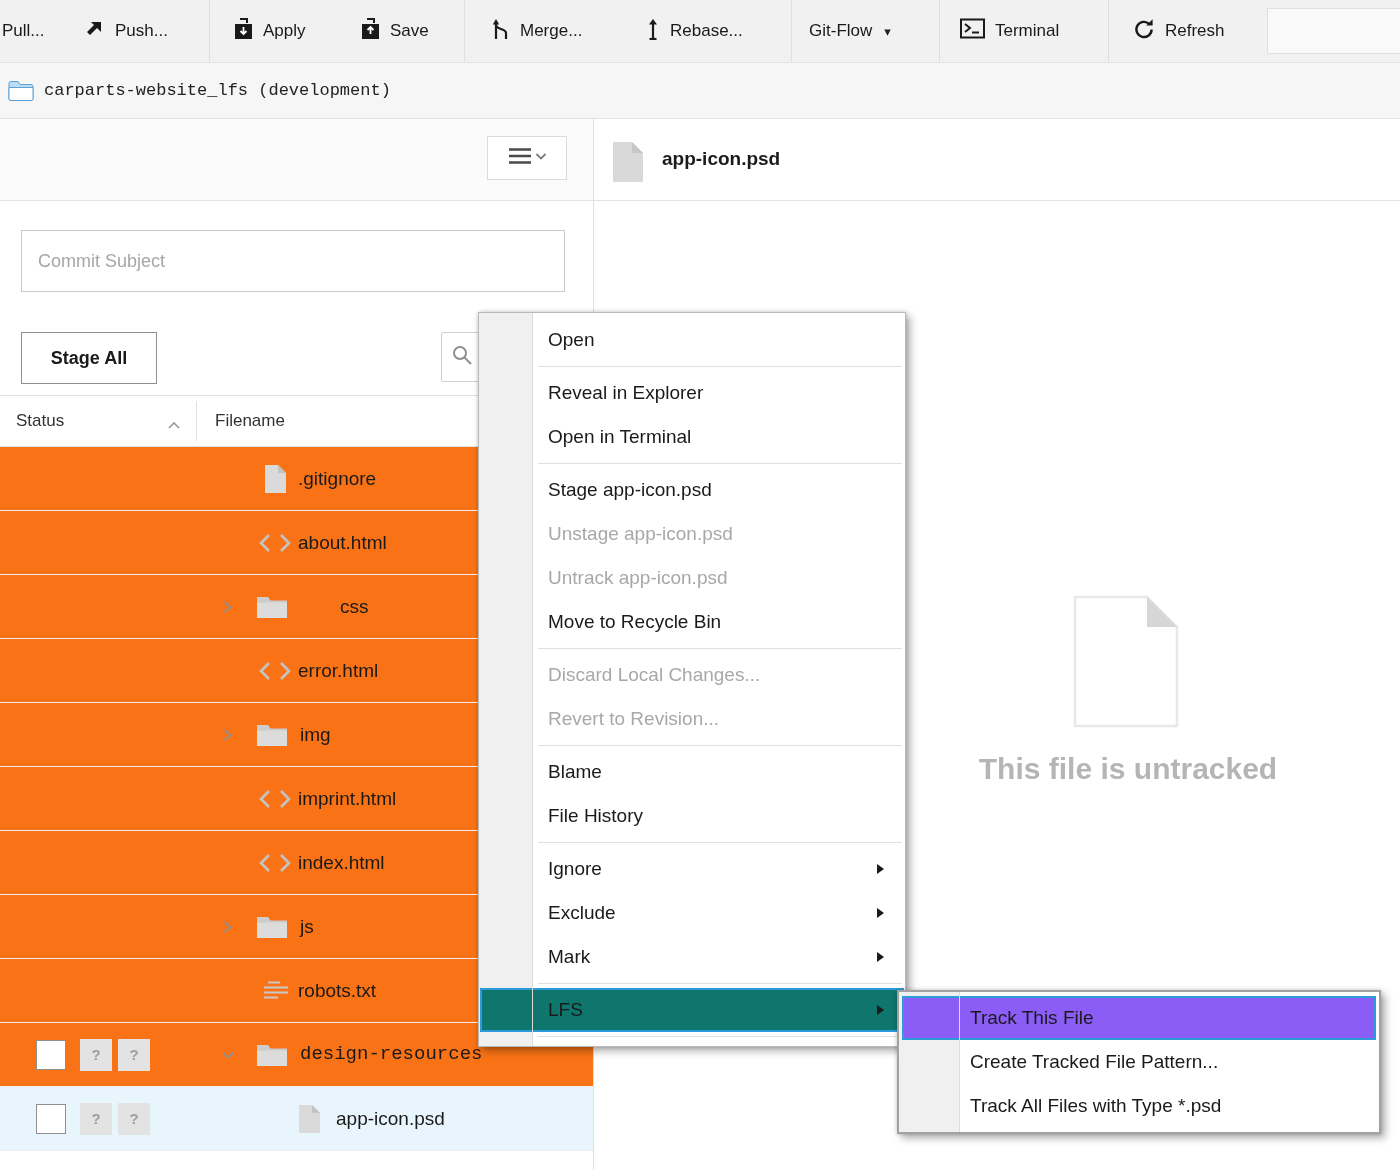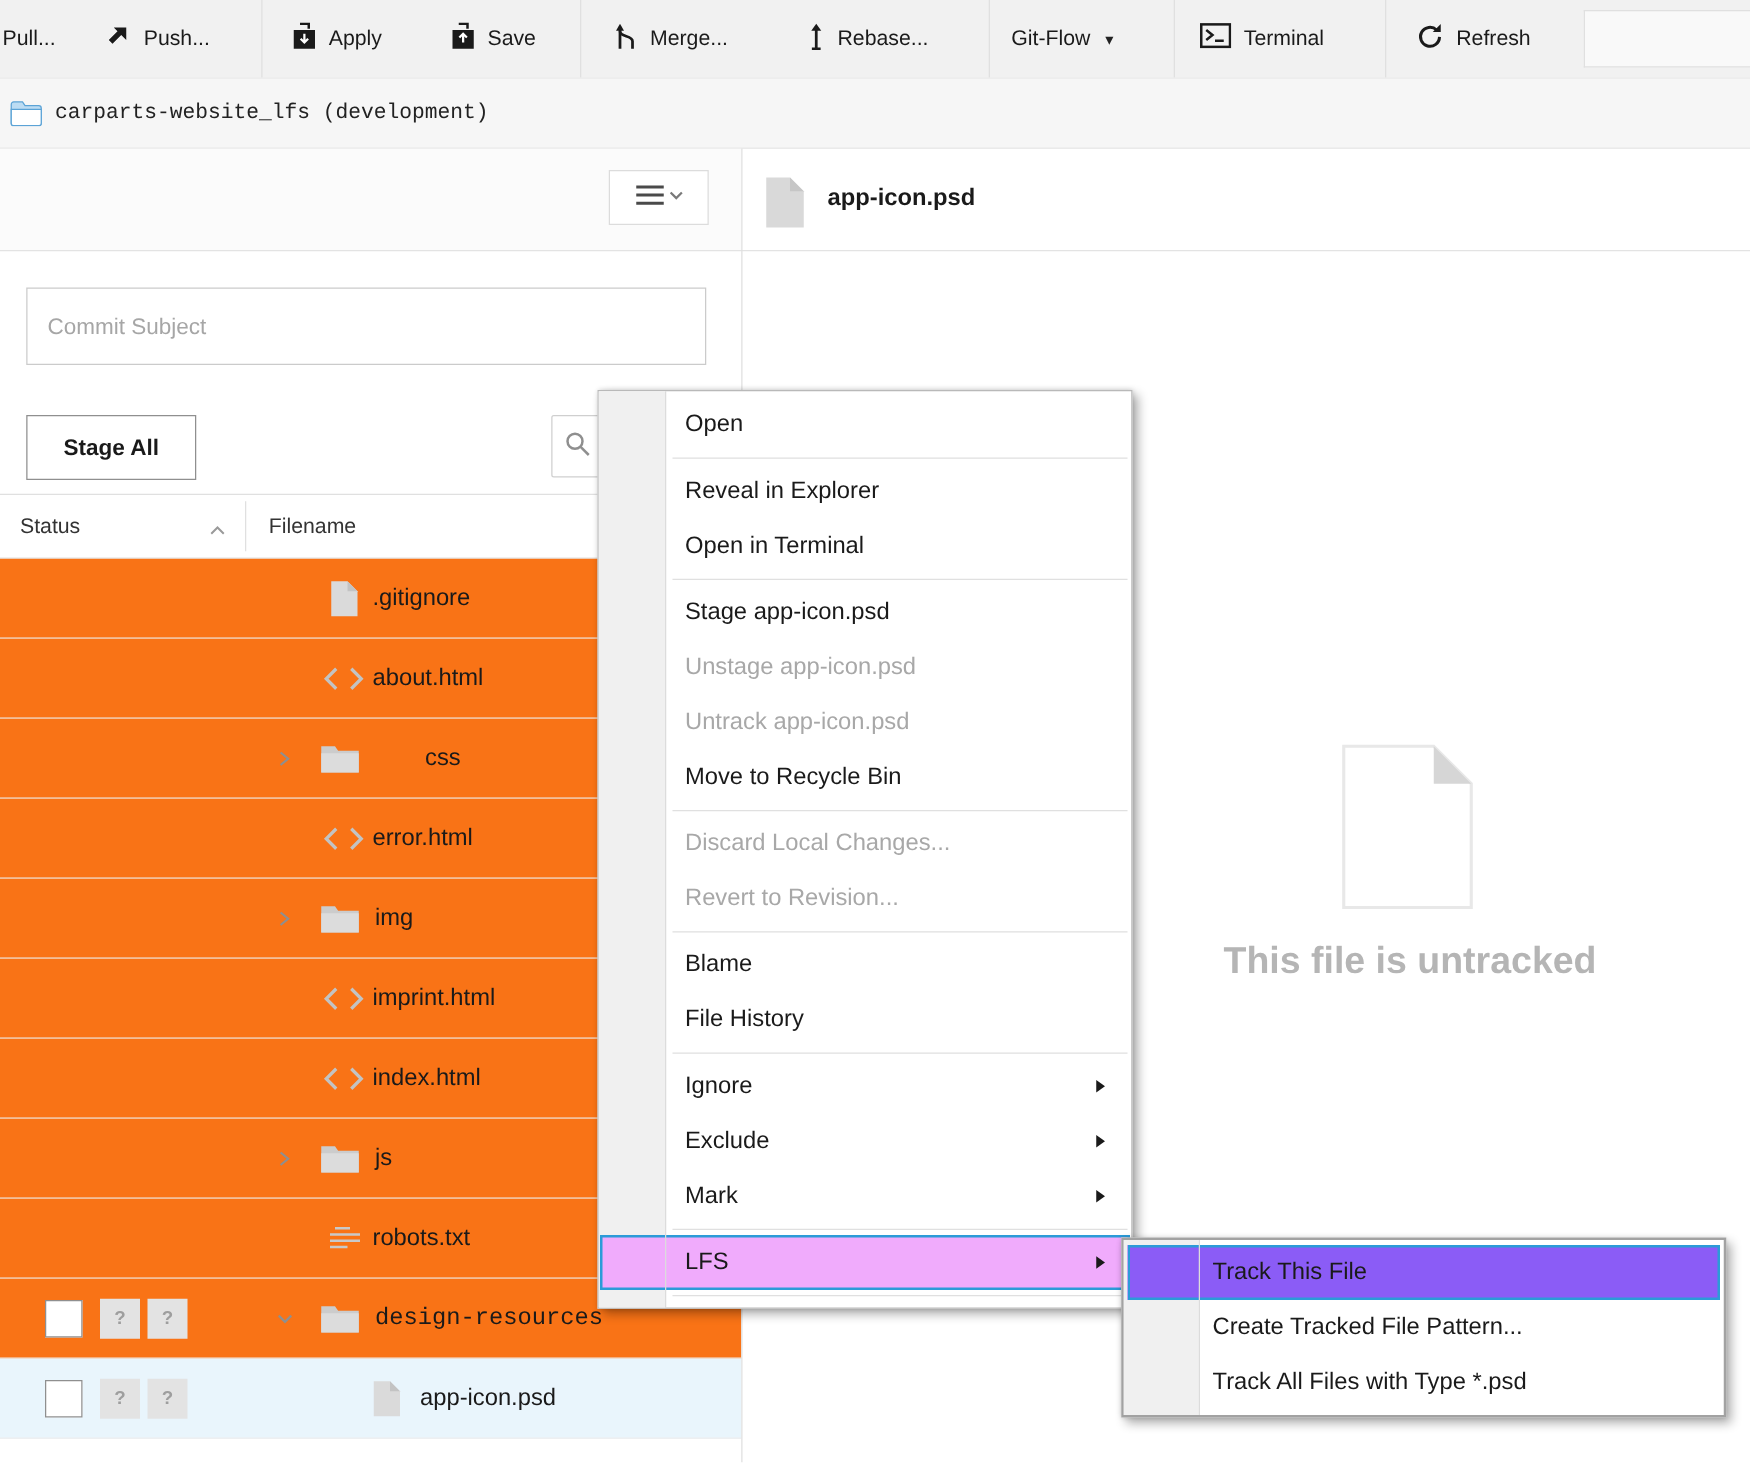--- a/index.html
+++ b/index.html
@@ -70,21 +70,21 @@
   
   .menu { position:absolute; background:#fff; border:1px solid #b9b9b9;
           box-shadow:4px 4px 8px rgba(0,0,0,.32), 0 0 4px rgba(0,0,0,.18); z-index:10; }
   #ctx-menu { left:478px; top:312px; width:428px; padding:5px 1px; }
   #lfs-menu { left:897px; top:990px; width:484px; padding:4px 3px; border:2px solid #a2a2a2; z-index:11; }
   .gutter { position:absolute; top:0; bottom:0; background:#f0f0f0; z-index:0; }
   .gutter-line { position:absolute; top:0; bottom:0; width:1px; background:#dcdcdc; z-index:3; }
   .mi { position:relative; height:44px; line-height:44px; font-size:19px; color:#1a1a1a;
         padding-left:68px; z-index:1; white-space:nowrap; }
   .mi.disabled { color:#a8a8a8; }
-  .mi.hl  { box-shadow:inset 0 0 0 2px #2c9bd8; background:#f0abfc; }
+  .mi.hl  { box-shadow:inset 0 0 0 2px #2c9bd8; background:#0f766e; }
   .mi.hl2 { box-shadow:inset 0 0 0 2px #2c9bd8; background:#8b5cf6; }
   .msep { height:1px; background:#e0e0e0; margin:4px 2px 4px 58px; }
   .mi-arrow { position:absolute; right:20px; top:17px; width:0; height:0;
               border-left:7px solid #1a1a1a; border-top:5px solid transparent;
               border-bottom:5px solid transparent; }
 </style>
 </head>
 <body>
 
 <div class="toolbar">

